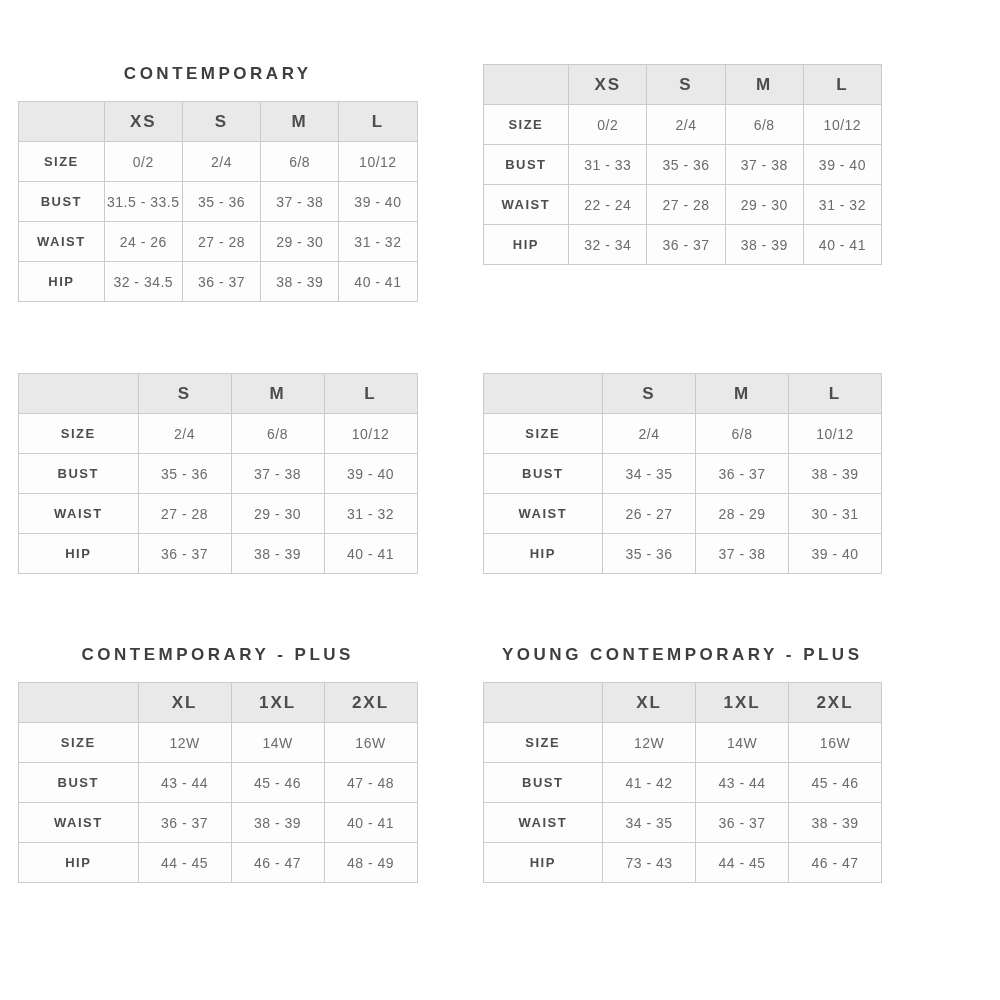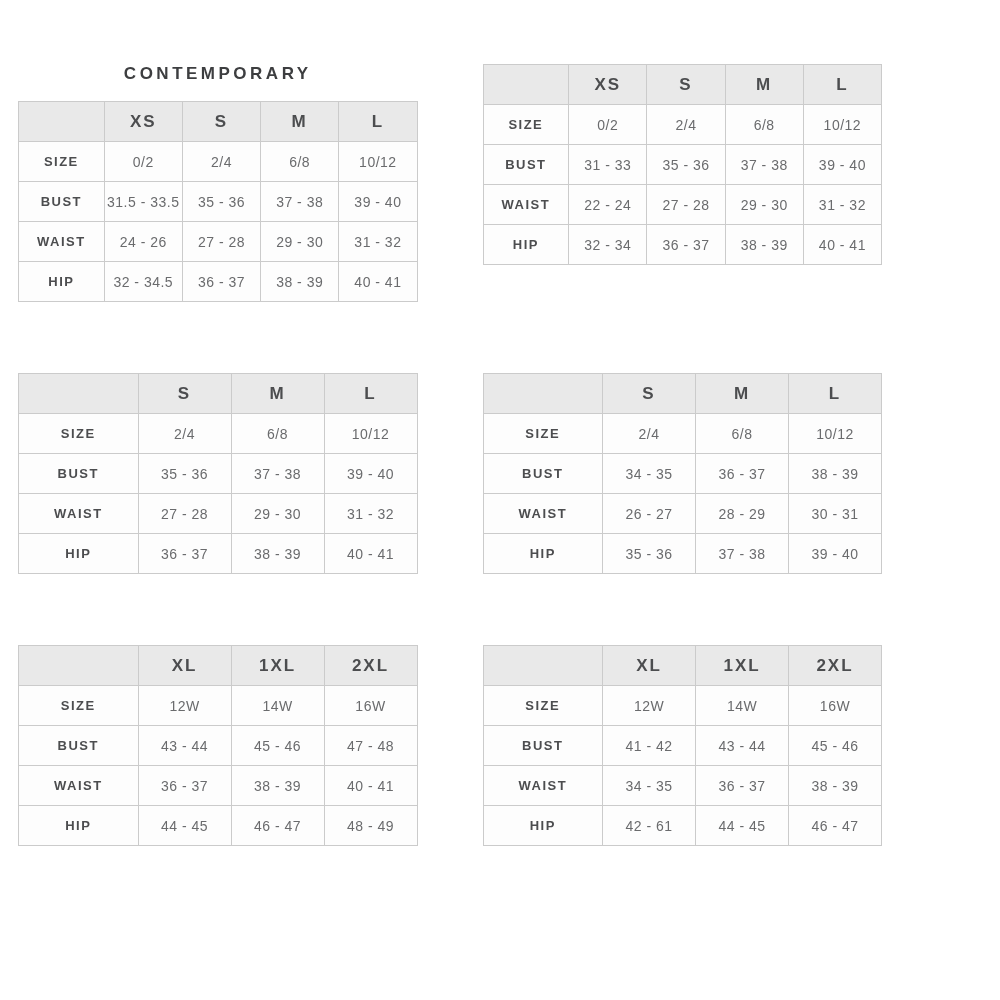--- a/index.html
+++ b/index.html
@@ -264,20 +264,21 @@
           <tr>
             <th scope="row">HIP</th>
             <td>35 - 36</td>
             <td>37 - 38</td>
             <td>39 - 40</td>
           </tr>
         </tbody>
       </table>
     </section>
     <section class="chart-block">
+      <h2 class="chart-title">CONTEMPORARY - PLUS</h2>
       <table class="size-table">
         <colgroup>
           <col style="width: 30%;">
           <col>
           <col>
           <col>
         </colgroup>
         <thead>
           <tr>
             <th></th>
@@ -308,20 +309,21 @@
           <tr>
             <th scope="row">HIP</th>
             <td>44 - 45</td>
             <td>46 - 47</td>
             <td>48 - 49</td>
           </tr>
         </tbody>
       </table>
     </section>
     <section class="chart-block">
+      <h2 class="chart-title">YOUNG CONTEMPORARY - PLUS</h2>
       <table class="size-table">
         <colgroup>
           <col style="width: 30%;">
           <col>
           <col>
           <col>
         </colgroup>
         <thead>
           <tr>
             <th></th>
@@ -344,20 +346,20 @@
             <td>45 - 46</td>
           </tr>
           <tr>
             <th scope="row">WAIST</th>
             <td>34 - 35</td>
             <td>36 - 37</td>
             <td>38 - 39</td>
           </tr>
           <tr>
             <th scope="row">HIP</th>
-            <td>42 - 61</td>
+            <td>73 - 43</td>
             <td>44 - 45</td>
             <td>46 - 47</td>
           </tr>
         </tbody>
       </table>
     </section>
   </main>
 
 </body></html>

